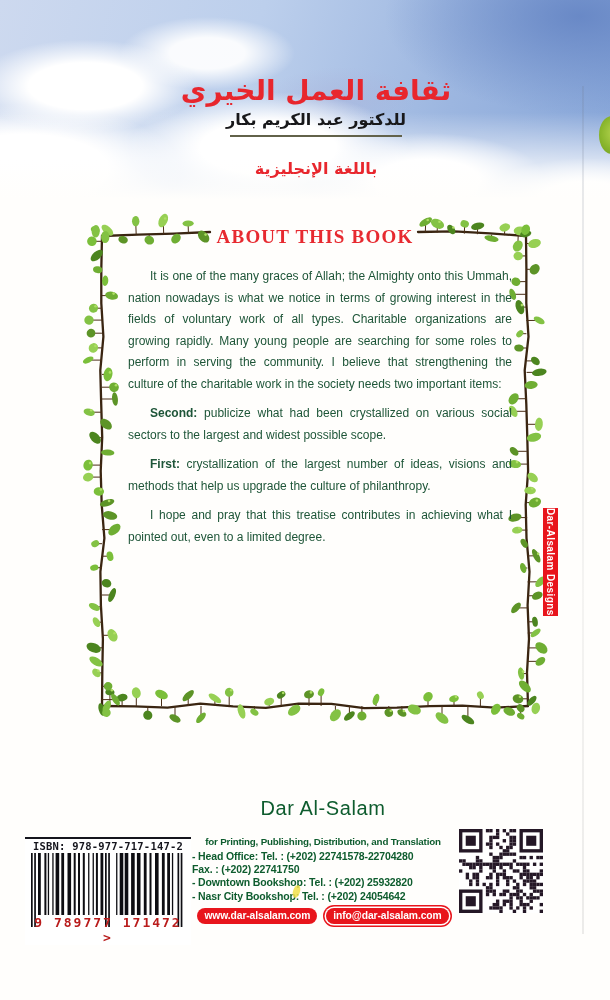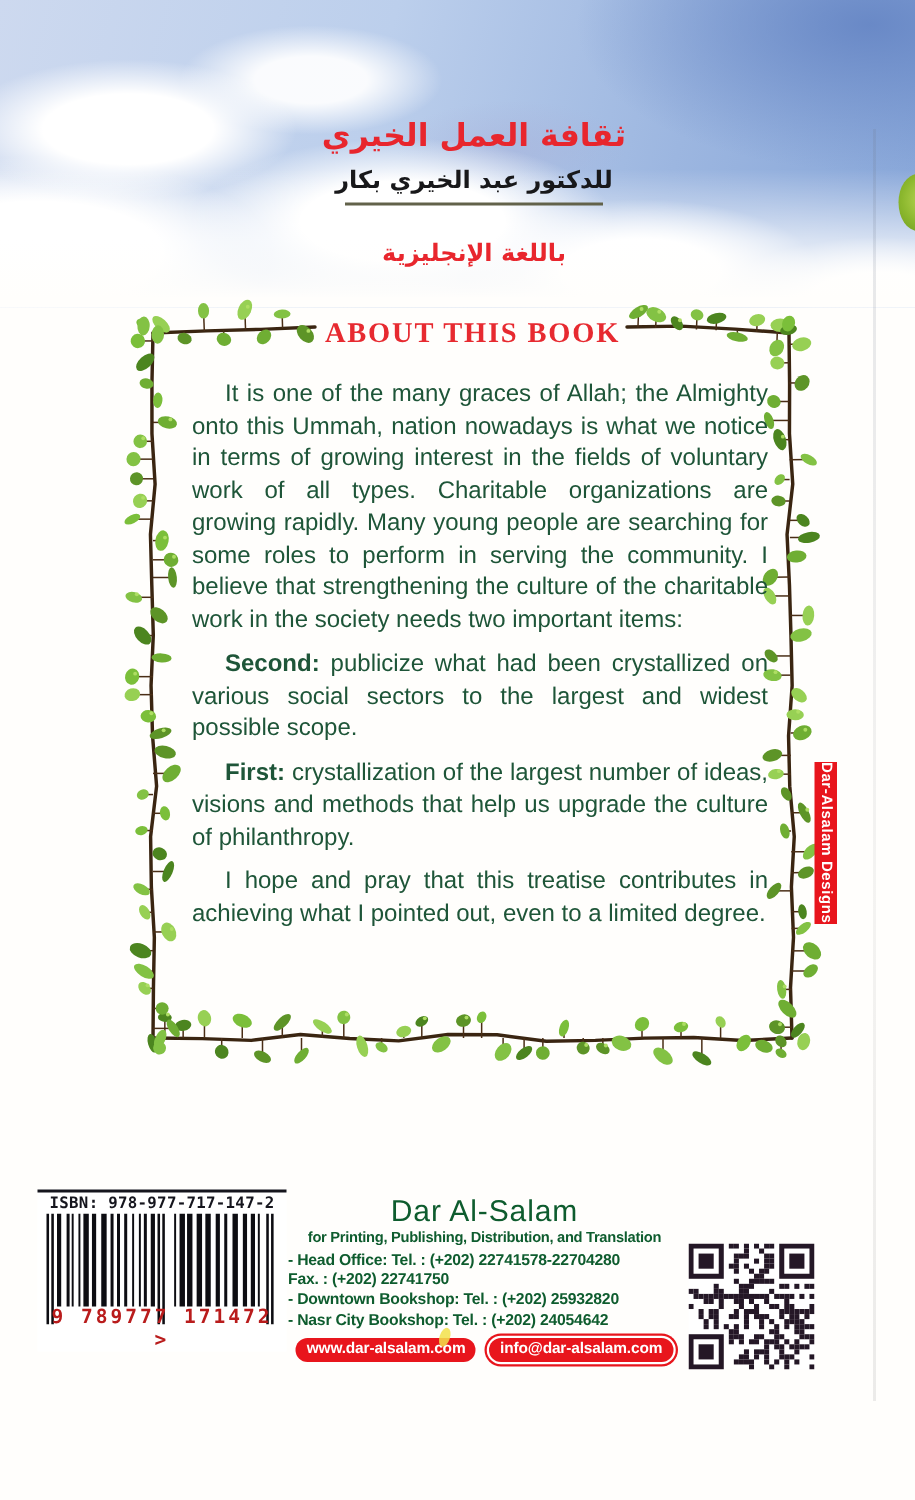--- a/index.html
+++ b/index.html
@@ -16,57 +16,57 @@
       radial-gradient(ellipse 125px 52px at 34% 26%, rgba(255,255,255,.92) 30%, rgba(255,255,255,0) 70%),
       radial-gradient(ellipse 210px 85px at 4% 82%, #ffffff 40%, rgba(255,255,255,0) 75%),
       radial-gradient(ellipse 150px 58px at 96% 97%, #ffffff 30%, rgba(255,255,255,0) 70%),
       radial-gradient(ellipse 110px 45px at 56% 48%, rgba(168,176,216,.45), rgba(168,176,216,0) 70%),
       radial-gradient(ellipse 260px 130px at 95% 8%, rgba(101,133,196,.9), rgba(101,133,196,0) 75%),
       linear-gradient(105deg, #cdd9ef 0%, #bccfec 40%, #9cb6e0 72%, #86a5d8 100%);
   }
 
   
   .arabic-block{position:absolute;left:22px;top:78px;width:588px;text-align:center;}
-  .ar-title{font-family:"DejaVu Sans",sans-serif;font-weight:bold;font-size:21px;line-height:25px;color:#e8262d;}
+  .ar-title{font-family:"DejaVu Sans",sans-serif;font-weight:bold;font-size:28px;line-height:25px;color:#e8262d;}
   .ar-author{font-family:"DejaVu Sans",sans-serif;font-weight:bold;font-size:16px;line-height:19px;color:#18181a;margin-top:7px;}
   .ar-divider{width:172px;height:2px;background:#62624a;margin:6px auto 0;}
   .ar-lang{font-family:"DejaVu Sans",sans-serif;font-weight:bold;font-size:16px;line-height:19px;color:#e8262d;margin-top:22px;}
 
   
   .edge-leaf{position:absolute;left:599px;top:116px;width:26px;height:38px;border-radius:50%;
     background:radial-gradient(circle at 72% 45%, #bdd957, #8cb82e 58%, #6f9c1f);}
   .crease{position:absolute;left:582px;top:86px;width:2px;height:848px;
     background:linear-gradient(180deg, rgba(110,120,140,.18), rgba(120,120,120,.08) 60%, rgba(120,120,120,.14));}
 
   
-  .frame{position:absolute;left:98px;top:206px;width:434px;height:505px;}
+  .frame{position:absolute;left:98px;top:220px;width:434px;height:505px;}
   .frame svg.vine{position:absolute;left:0;top:0;width:434px;height:505px;overflow:visible;}
   .frame-title{position:absolute;left:0;top:6px;width:100%;text-align:center;
     font-family:"Liberation Serif",serif;font-weight:bold;font-size:19px;letter-spacing:1.2px;color:#e72a30;}
   .book-text{position:absolute;left:30px;top:46px;width:384px;
-    font-size:16px;line-height:21.5px;color:#1e5538;text-align:justify;}
+    font-size:12px;line-height:21.5px;color:#1e5538;text-align:justify;}
   .book-text p{margin:0 0 8px;text-indent:22px;}
   .book-text b{font-weight:bold;}
 
   
   .side-tag{position:absolute;left:543px;top:508px;width:15px;height:108px;background:#e8151c;
     color:#ffffff;font-size:10px;font-weight:bold;letter-spacing:.4px;
     writing-mode:vertical-rl;text-orientation:mixed;text-align:center;line-height:15px;}
 
   
-  .barcode{position:absolute;left:25px;top:793px;width:166px;background:#ffffff;}
+  .barcode{position:absolute;left:25px;top:837px;width:166px;background:#ffffff;}
   .isbn-line{font-family:"DejaVu Sans Mono",monospace;font-weight:bold;font-size:10.5px;letter-spacing:.2px;
     color:#15151d;border-top:2.5px solid #15151d;padding-top:1px;text-align:center;}
   .barcode svg{display:block;margin-top:1px;}
   .bar-digits{font-family:"DejaVu Sans Mono",monospace;font-weight:bold;font-size:13px;letter-spacing:2px;
     color:#b91c1c;text-align:center;margin-top:-12px;background:transparent;}
 
   .pub{position:absolute;left:192px;top:797px;width:262px;text-align:center;color:#0e5c2e;}
   .pub-name{font-size:20px;font-weight:normal;letter-spacing:.6px;line-height:23px;}
-  .pub-tagline{font-size:9.8px;font-weight:bold;letter-spacing:-.2px;margin-top:0;}
+  .pub-tagline{font-size:9.8px;font-weight:bold;letter-spacing:-.2px;margin-top:16px;}
   .contact-lines{margin-top:3px;text-align:left;font-size:10.5px;font-weight:bold;letter-spacing:-.15px;line-height:13.2px;}
   .contact-lines .right{text-align:left;}
   .pills{margin-top:5px;display:flex;gap:9px;justify-content:center;}
   .pill{background:#e8151c;color:#ffffff;font-size:10.3px;font-weight:bold;letter-spacing:-.1px;
     padding:2px 7px 3px;border-radius:8px;white-space:nowrap;}
   .pill2{box-shadow:0 0 0 1.5px #ffffff, 0 0 0 3px #e8151c;border-radius:9px;}
   .yellow-mark{position:absolute;left:101px;top:88px;width:7px;height:13px;background:#f2e04a;
     opacity:.85;border-radius:50%;transform:rotate(18deg);}
 
   .qr{position:absolute;left:459px;top:829px;width:84px;height:84px;}
@@ -75,21 +75,21 @@
 <body>
 
 <div class="page">
 
   <div class="sky"></div>
   <div class="edge-leaf"></div>
   <div class="crease"></div>
 
   <div class="arabic-block">
     <div class="ar-title" dir="rtl">ثقافة العمل الخيري</div>
-    <div class="ar-author" dir="rtl">للدكتور عبد الخيري بكار</div>
+    <div class="ar-author" dir="rtl">للدكتور عبد الكريم بكار</div>
     <div class="ar-divider"></div>
     <div class="ar-lang" dir="rtl">باللغة الإنجليزية</div>
   </div>
 
   <div class="frame">
     <svg class="vine" id="vine" viewBox="0 0 434 505">
         <path d="M4 16 L40.0 14.6 L76.0 13.6 L112.0 12.0" fill="none" stroke="#3a2511" stroke-width="2.3" stroke-linecap="round" stroke-linejoin="round"></path>
         <path d="M320 12 L356.1 11.4 L392.0 13.4 L428.0 16.0" fill="none" stroke="#3a2511" stroke-width="2.3" stroke-linecap="round" stroke-linejoin="round"></path>
         <path d="M428 16 L428.4 49.6 L428.3 83.1 L430.5 116.7 L426.7 150.3 L428.3 183.9 L429.3 217.4 L430.1 251.0 L427.7 284.6 L428.5 318.1 L431.5 351.7 L429.6 385.3 L431.0 418.9 L429.0 452.4 L430.0 486.0" fill="none" stroke="#3a2511" stroke-width="2.3" stroke-linecap="round" stroke-linejoin="round"></path>
         <path d="M430 486 L397.2 487.7 L364.5 485.7 L331.7 486.1 L298.9 487.6 L266.2 488.2 L233.4 483.8 L200.6 483.7 L167.8 487.9 L135.1 486.3 L102.3 483.7 L69.5 487.6 L36.8 486.4 L4.0 486.0" fill="none" stroke="#3a2511" stroke-width="2.3" stroke-linecap="round" stroke-linejoin="round"></path>

